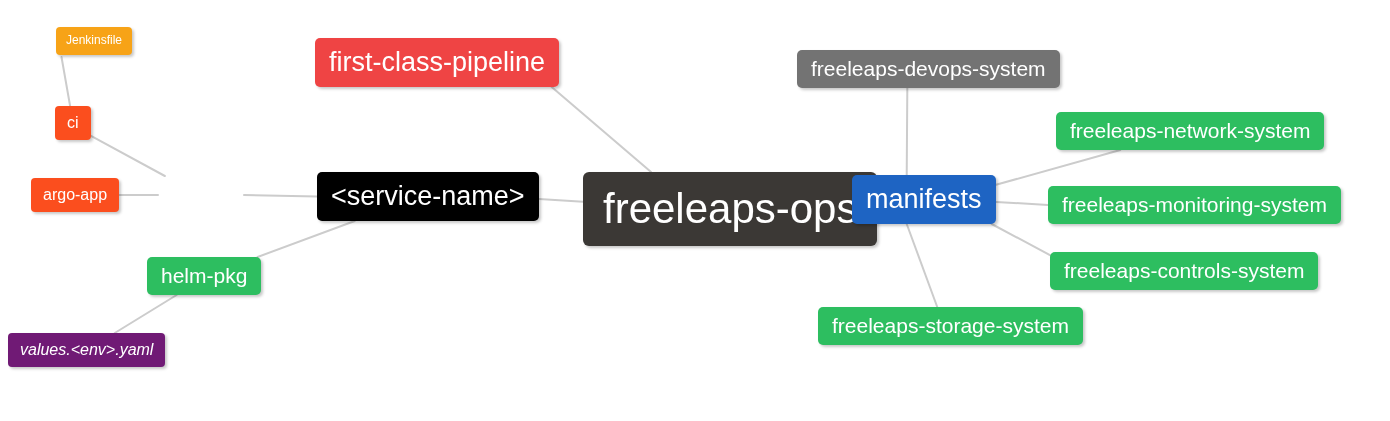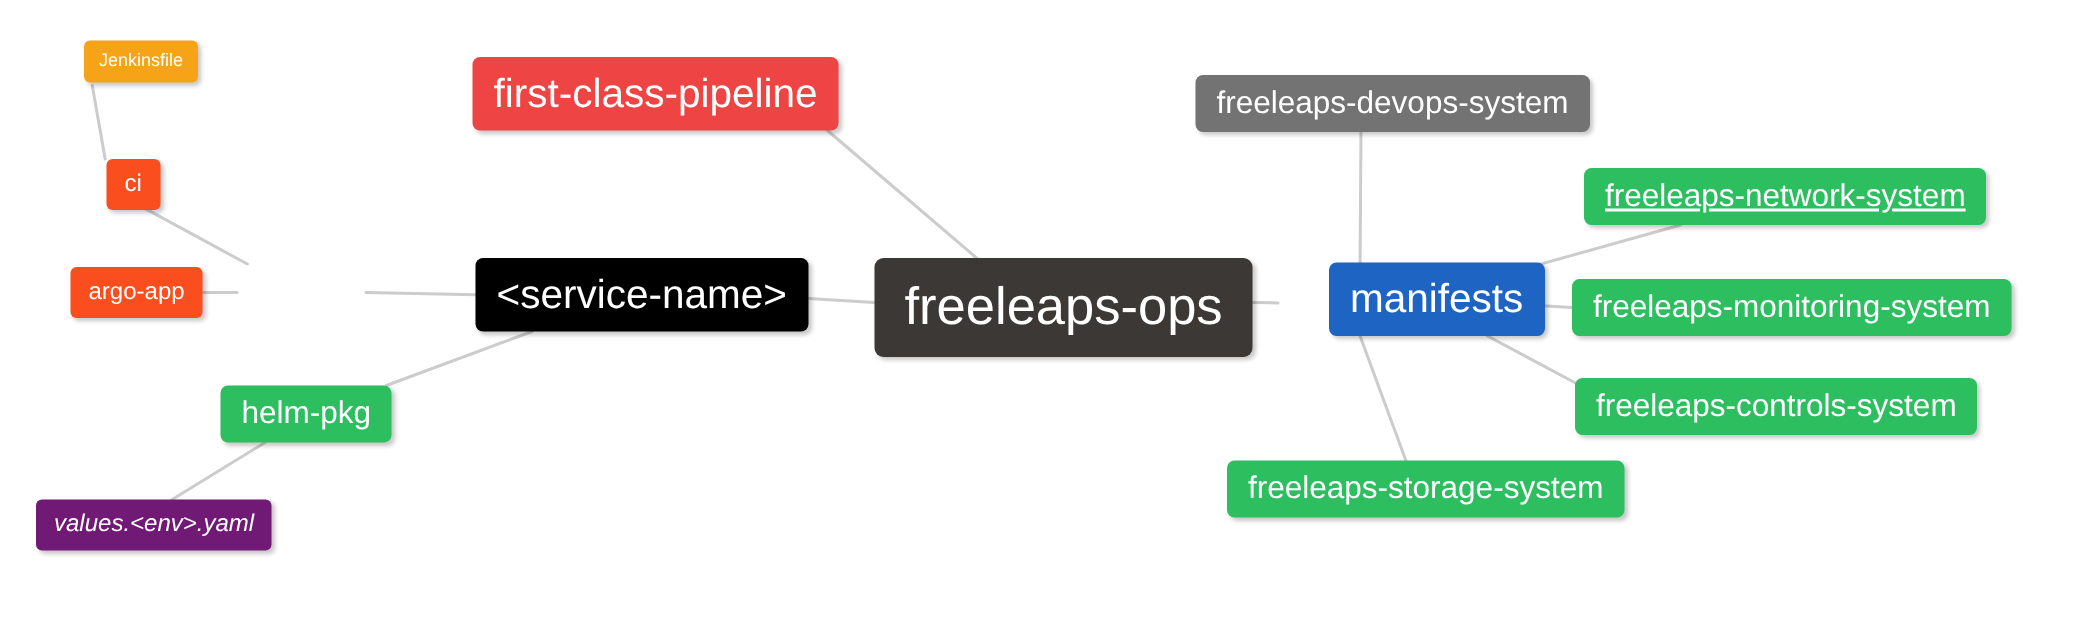--- a/index.html
+++ b/index.html
@@ -25,24 +25,24 @@
   .node {
     position: absolute;
     color: #ffffff;
     white-space: nowrap;
     line-height: 1.15;
     border-radius: 5px;
     box-shadow: 2px 2px 3px rgba(0,0,0,0.22);
     cursor: pointer;
     user-select: none;
   }
-  .node.root   { font-size: 35px; padding: 13px 20px; border-radius: 6px; }
+  .node.root   { font-size: 42px; padding: 13px 20px; border-radius: 6px; }
   .node.level1 { font-size: 27px; padding: 9px 14px;  }
   .node.level2 { font-size: 21px; padding: 7px 14px;  }
-  .node.level3 { font-size: 16px; padding: 8px 12px; border-radius: 4px; margin-left: 16px; }
+  .node.level3 { font-size: 16px; padding: 8px 12px; border-radius: 4px; }
   .node.level4 { font-size: 12px; padding: 7px 10px; border-radius: 4px; margin-left: 36px; }
 </style>
 </head>
 <body>
 
 <div class="canvas" style="background: rgb(255, 255, 255);">
   <svg class="edge-layer" width="1390" height="421" viewBox="0 0 1390 421" xmlns="http://www.w3.org/2000/svg">
       <line x1="61.5" y1="57" x2="70.12" y2="106" stroke="#cccccc" stroke-width="2" stroke-linecap="round"></line>
       <line x1="91" y1="135.92000000000002" x2="164.88" y2="176" stroke="#cccccc" stroke-width="2" stroke-linecap="round"></line>
       <line x1="119" y1="195" x2="158" y2="195" stroke="#cccccc" stroke-width="2" stroke-linecap="round"></line>
@@ -54,24 +54,24 @@
       <line x1="835" y1="201.7" x2="852" y2="201.95" stroke="#cccccc" stroke-width="2" stroke-linecap="round"></line>
       <line x1="906.72" y1="175" x2="907.46" y2="68" stroke="#cccccc" stroke-width="2" stroke-linecap="round"></line>
       <line x1="996" y1="184.8" x2="1120.32" y2="150" stroke="#cccccc" stroke-width="2" stroke-linecap="round"></line>
       <line x1="996" y1="201.95" x2="1048" y2="205" stroke="#cccccc" stroke-width="2" stroke-linecap="round"></line>
       <line x1="991.6800000000001" y1="224" x2="1055.36" y2="258" stroke="#cccccc" stroke-width="2" stroke-linecap="round"></line>
       <line x1="906.72" y1="224" x2="937.25" y2="307" stroke="#cccccc" stroke-width="2" stroke-linecap="round"></line>
     </svg>
 <div class="node root" style="left: 583px; top: 172px; background: rgb(59, 56, 53); color: rgb(255, 255, 255);">freeleaps-ops</div>
     <div class="node level1" style="left: 315px; top: 38px; background: #ef4444; color: rgb(255, 255, 255);">first-class-pipeline</div>
     <div class="node level1" style="left: 317px; top: 172px; background: #000000; color: rgb(255, 255, 255);">&lt;service-name&gt;</div>
-    <div class="node level1" style="left: 852px; top: 175px; background: rgb(30, 100, 195); color: rgb(255, 255, 255); margin-left: 34px;">manifests</div>
+    <div class="node level1" style="left: 852px; top: 175px; background: rgb(30, 100, 195); color: rgb(255, 255, 255);">manifests</div>
     <div class="node level2" style="left: 147px; top: 257px; background: rgb(45, 190, 96); color: rgb(255, 255, 255);">helm-pkg</div>
     <div class="node level3" style="left: 55px; top: 106px; background: rgb(251, 78, 30); color: rgb(255, 255, 255);">ci</div>
     <div class="node level3" style="left: 31px; top: 178px; background: rgb(251, 78, 30); color: rgb(255, 255, 255);">argo-app</div>
     <div class="node level3" style="left: 8px; top: 333px; background: #701a75; color: rgb(255, 255, 255); font-style: italic;">values.&lt;env&gt;.yaml</div>
     <div class="node level4" style="left: 20px; top: 27px; background: rgb(247, 163, 23); color: rgb(255, 255, 255);">Jenkinsfile</div>
     <div class="node level2" style="left: 797px; top: 30px; background: #737373; color: rgb(255, 255, 255); margin-top: 20px;">freeleaps-devops-system</div>
-    <div class="node level2" style="left: 1056px; top: 112px; background: rgb(45, 190, 96); color: rgb(255, 255, 255); text-decoration: underline;">freeleaps-network-system</div>
+    <div class="node level2" style="left: 1056px; top: 112px; background: rgb(45, 190, 96); color: rgb(255, 255, 255);">freeleaps-network-system</div>
     <div class="node level2" style="left: 1048px; top: 186px; background: rgb(45, 190, 96); color: rgb(255, 255, 255);">freeleaps-monitoring-system</div>
     <div class="node level2" style="left: 1050px; top: 252px; background: rgb(45, 190, 96); color: rgb(255, 255, 255);">freeleaps-controls-system</div>
     <div class="node level2" style="left: 818px; top: 307px; background: rgb(45, 190, 96); color: rgb(255, 255, 255);">freeleaps-storage-system</div>
   </div>
 
 </body></html>

